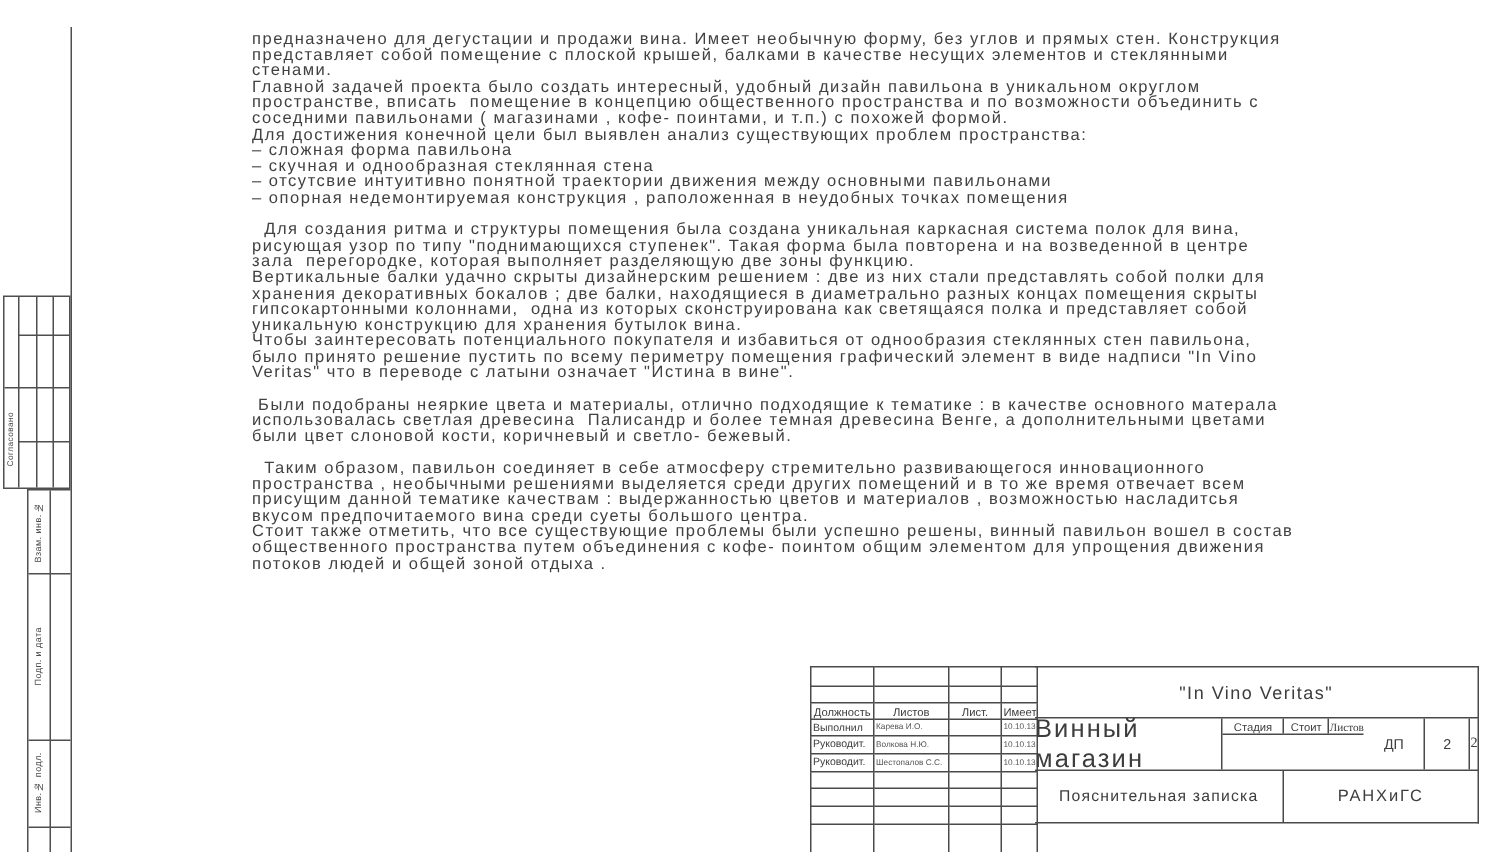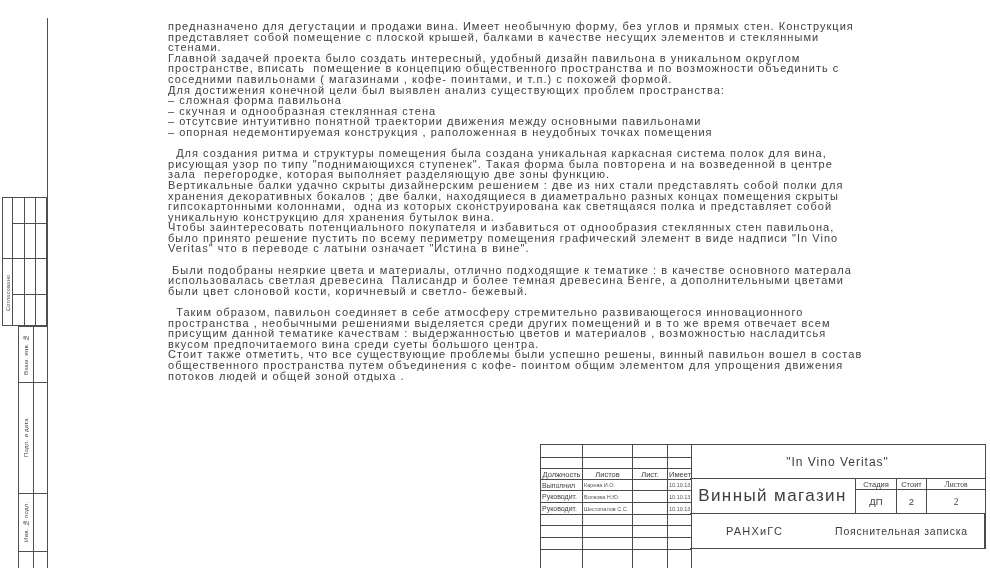--- a/index.html
+++ b/index.html
@@ -68,21 +68,21 @@
   .tb-right { position:absolute; left:150px; top:0; width:296px; }
   .tb-right, .tb-right * { box-sizing:border-box; }
   .cell { display:flex; align-items:center; justify-content:center; }
   .rowA { width:100%; height:35px;
           border:1px solid #4a4a4a; border-left:none;
           font-size:12px; letter-spacing:1px; color:#3d3d3d; }
   .rowB { width:100%; height:35px; display:flex;
           border-right:1px solid #4a4a4a; border-bottom:1px solid #4a4a4a; }
   .objcell { width:166px; border-right:1px solid #4a4a4a;
              font-size:17px; letter-spacing:1.4px; color:#3d3d3d; }
-  .stage-tbl { flex:1; display:flex; flex-direction:column; }
+  .stage-tbl { flex:1; display:flex; flex-direction:row; }
   .stg-hdr { height:11px; display:flex; border-bottom:1px solid #4a4a4a; }
   .stg-val { flex:1; display:flex; }
   .c-stage { width:41px; border-right:1px solid #4a4a4a; }
   .c-sheet { width:30px; border-right:1px solid #4a4a4a; }
   .c-sheets{ flex:1;font-family:Liberation Serif, serif; }
   .stg-hdr .cell { font-size:7.5px; color:#3d3d3d; }
   .stg-val .cell { font-size:9.5px; color:#3d3d3d; }
   .rowC { width:100%; height:35px; display:flex;
           border-right:1px solid #4a4a4a; border-bottom:1px solid #4a4a4a; }
   .doccell { width:166px; border-right:1px solid #4a4a4a;
@@ -237,19 +237,19 @@
           </div>
           <div class="stg-val">
             <div class="cell c-stage">ДП</div>
             <div class="cell c-sheet">2</div>
             <div class="cell c-sheets">2</div>
           </div>
         </div>
       </div>
 
       <div class="rowC">
+        <div class="cell doccell">Пояснительная записка</div>
         <div class="cell orgcell">РАНХиГС</div>
-        <div class="cell doccell">Пояснительная записка</div>
       </div>
     </div>
   </div>
 
 </div>
 
 </body></html>

